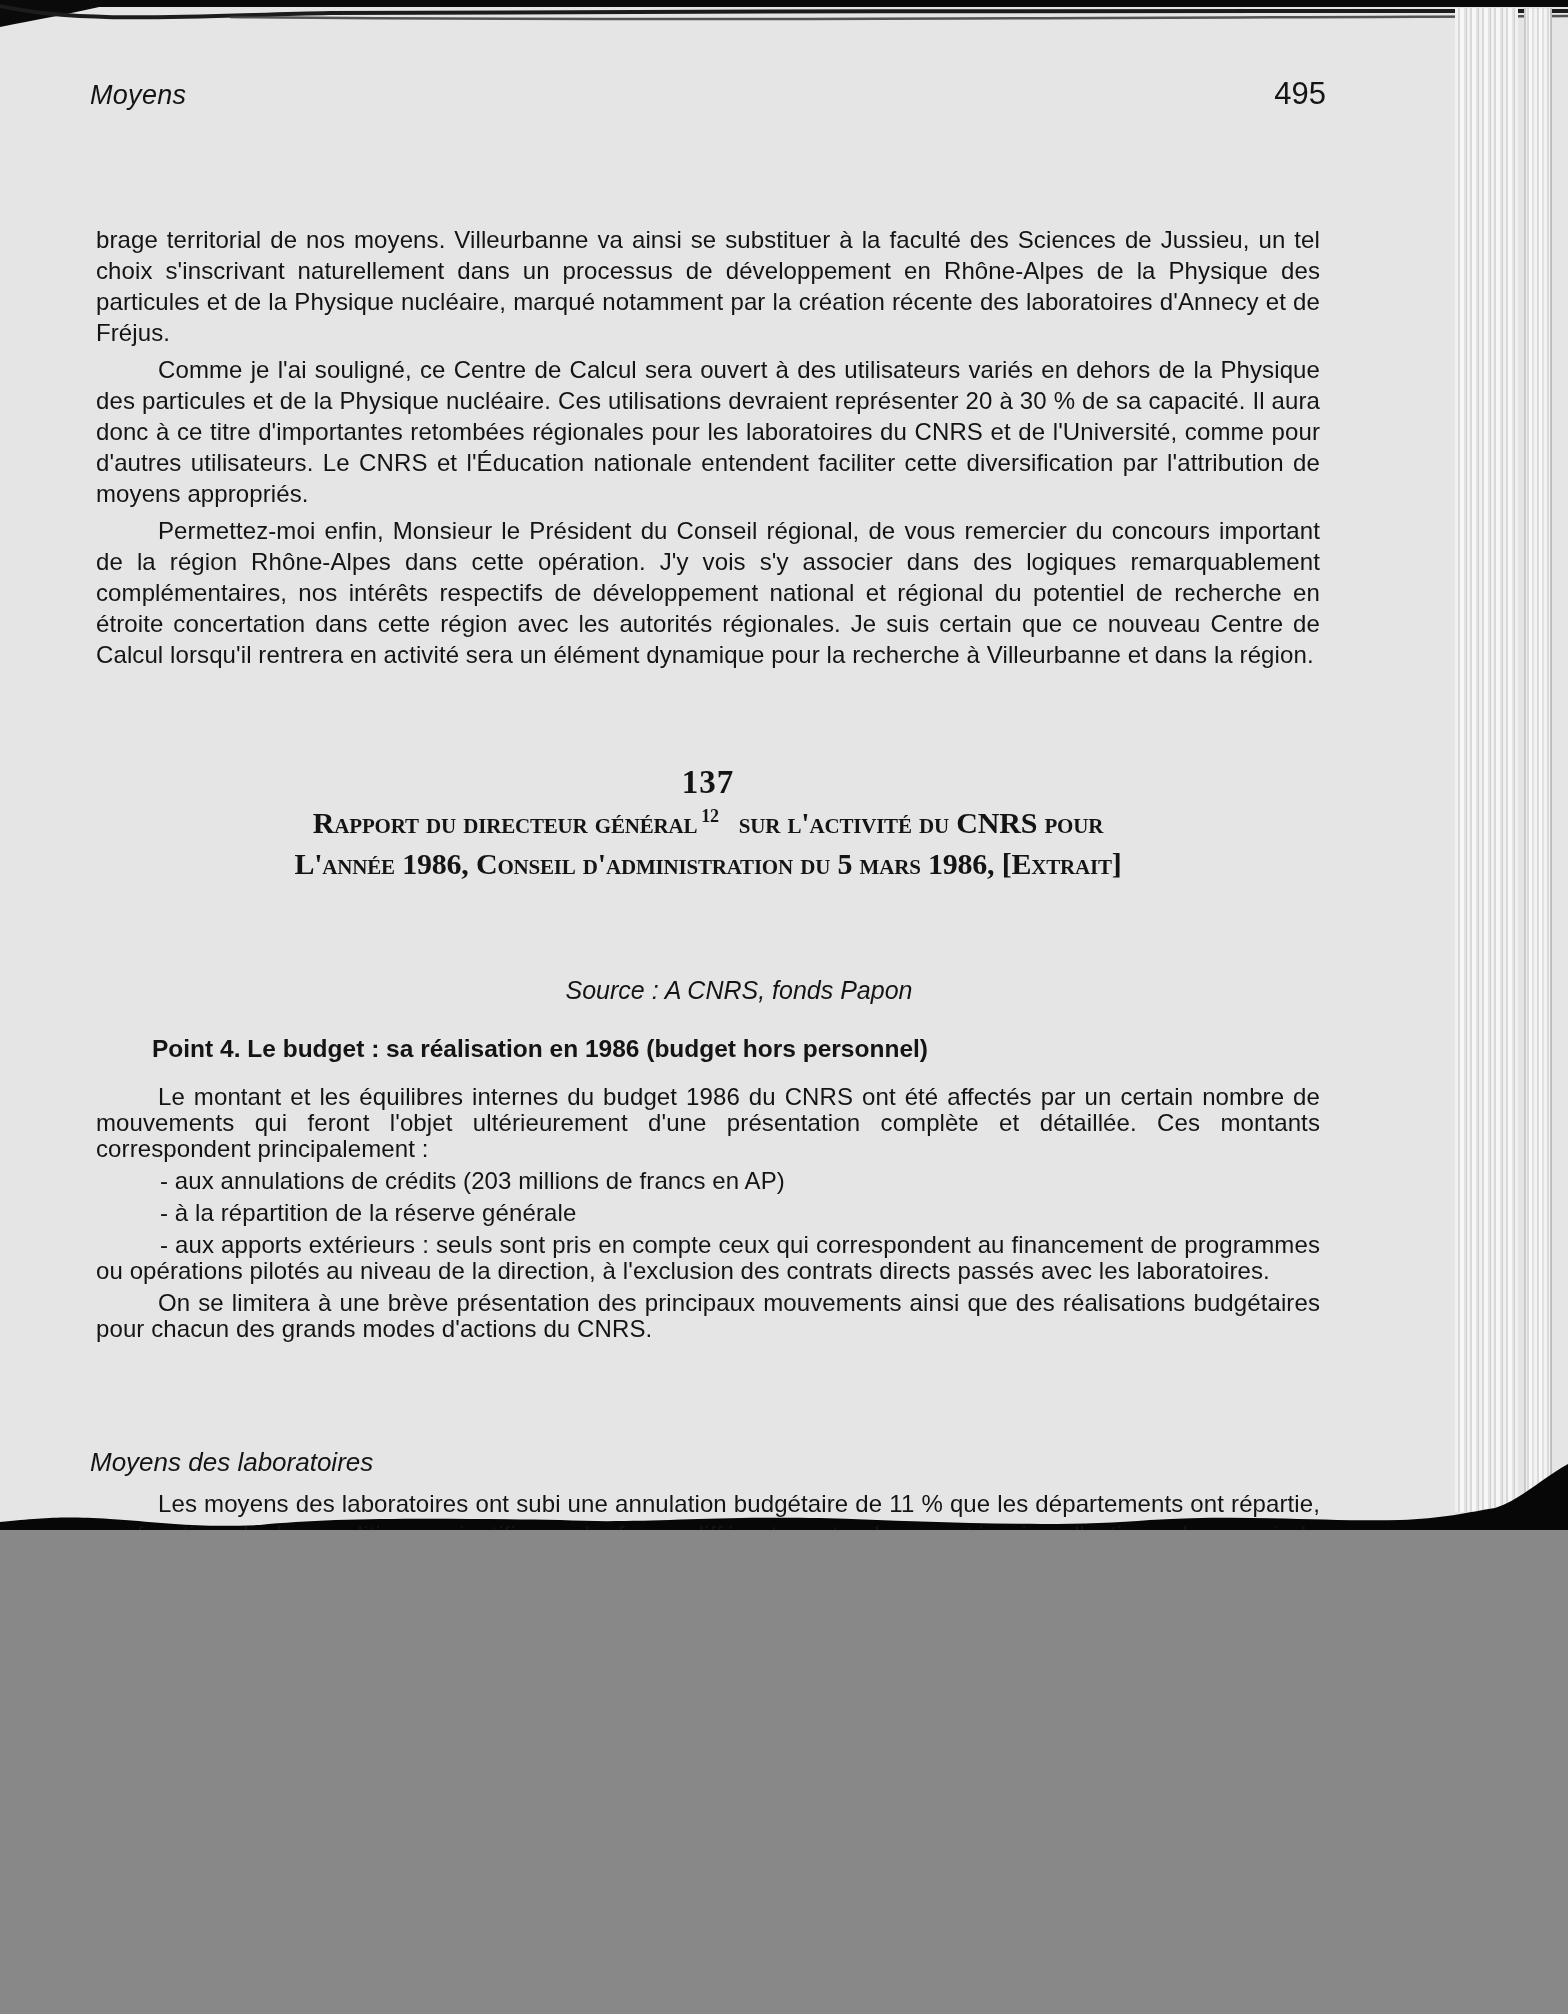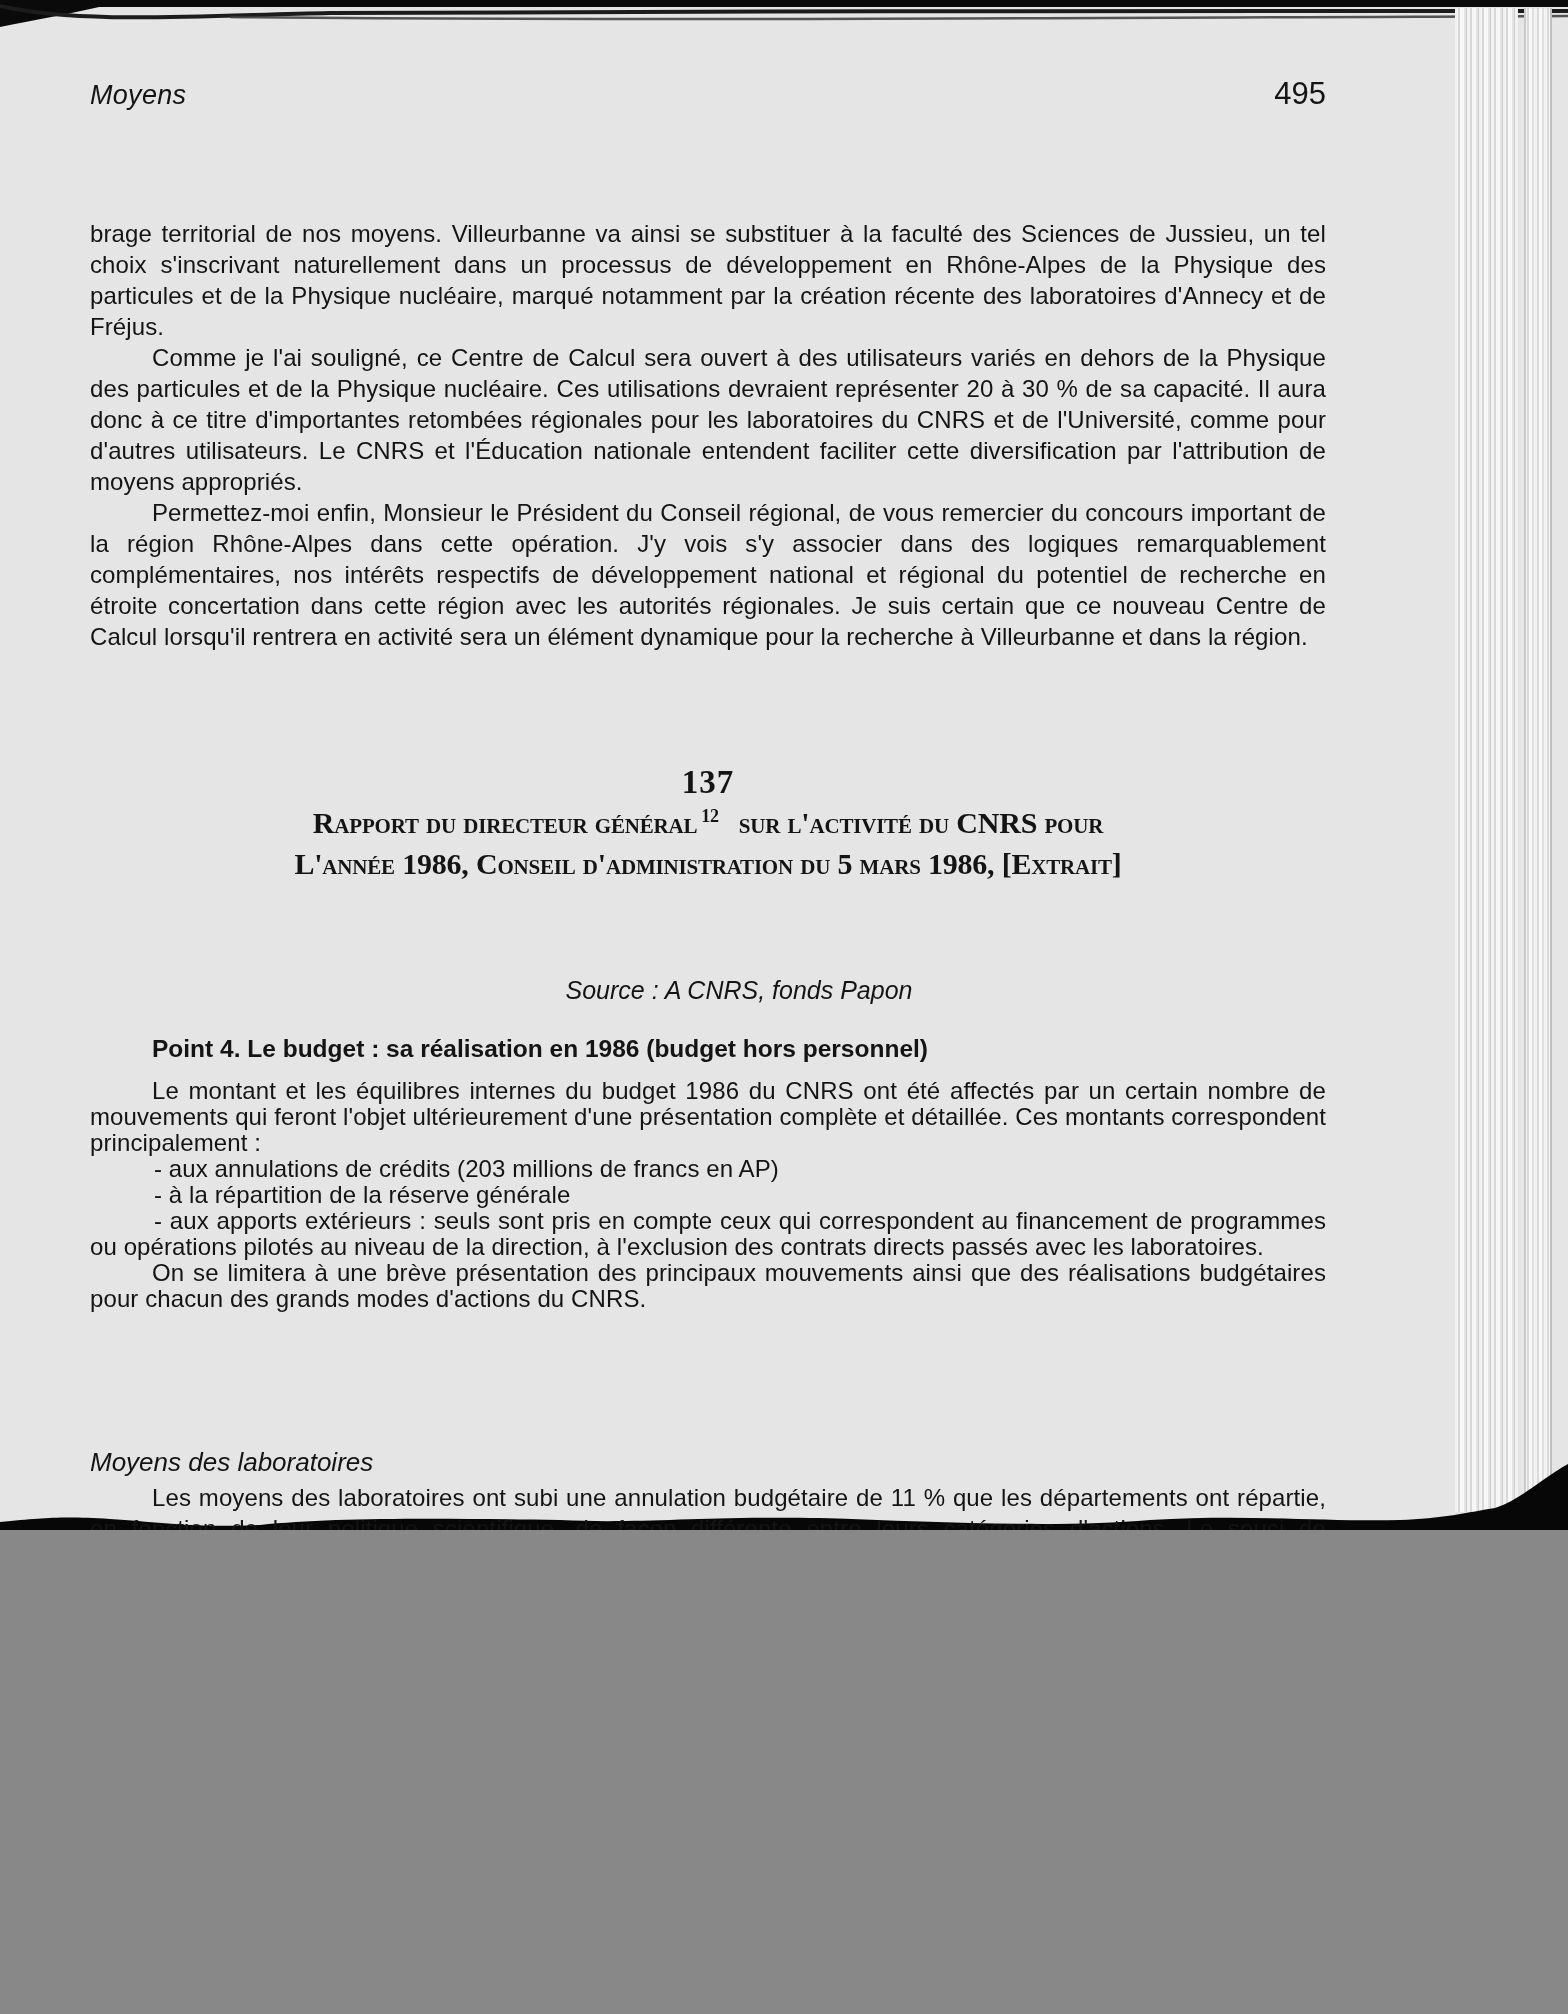--- a/index.html
+++ b/index.html
@@ -29,21 +29,21 @@
   .scan-bottom{position:absolute;bottom:0;left:0;width:1568px;height:90px;pointer-events:none;}
   
   .running-header{
     position:absolute;left:90px;top:76px;width:1236px;
     display:flex;justify-content:space-between;align-items:baseline;
   }
   .running-title{font-style:italic;font-size:27px;letter-spacing:.3px;}
   .page-number{font-size:31px;}
   
   .col{position:absolute;left:90px;width:1236px;}
-  .col p{margin:0;font-size:24px;line-height:31px;text-align:justify;letter-spacing:.1px;}
+  .col p{margin:6px;font-size:24px;line-height:31px;text-align:justify;letter-spacing:.1px;}
   p.indent{text-indent:62px;}
   p.noindent{text-indent:0;}
   .intro{top:218px;}
   
   .doc-heading{top:762px;text-align:center;font-family:"Liberation Serif", serif;}
   .doc-number{font-size:33px;font-weight:700;line-height:40px;letter-spacing:1px;}
   .doc-title{font-size:30px;font-weight:700;line-height:41px;font-variant-caps:small-caps;letter-spacing:-.2px;}
   .doc-title sup{font-size:18px;font-weight:700;vertical-align:super;line-height:0;margin:0 20px 0 4px;font-variant-caps:normal;}
   .source-line{top:950px;font-style:italic;font-size:25px;line-height:31px;text-indent:62px;text-align:center;}
   .point-heading{top:1008px;font-weight:700;font-size:24.5px;line-height:31px;text-indent:62px;}

